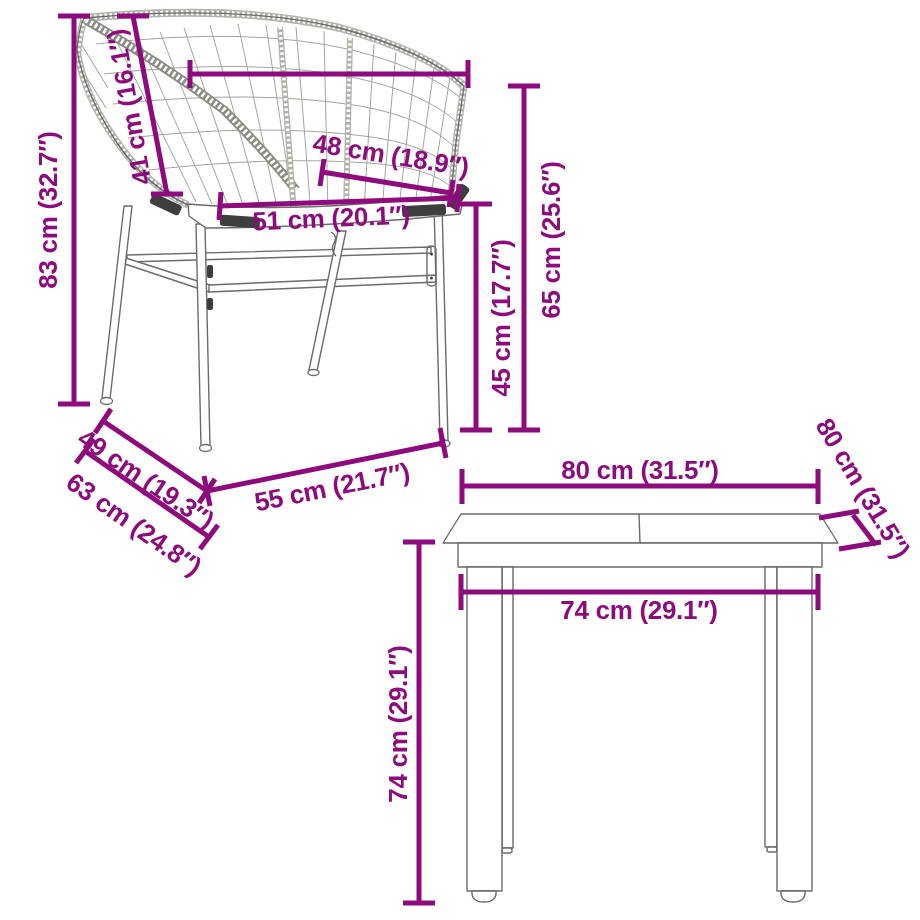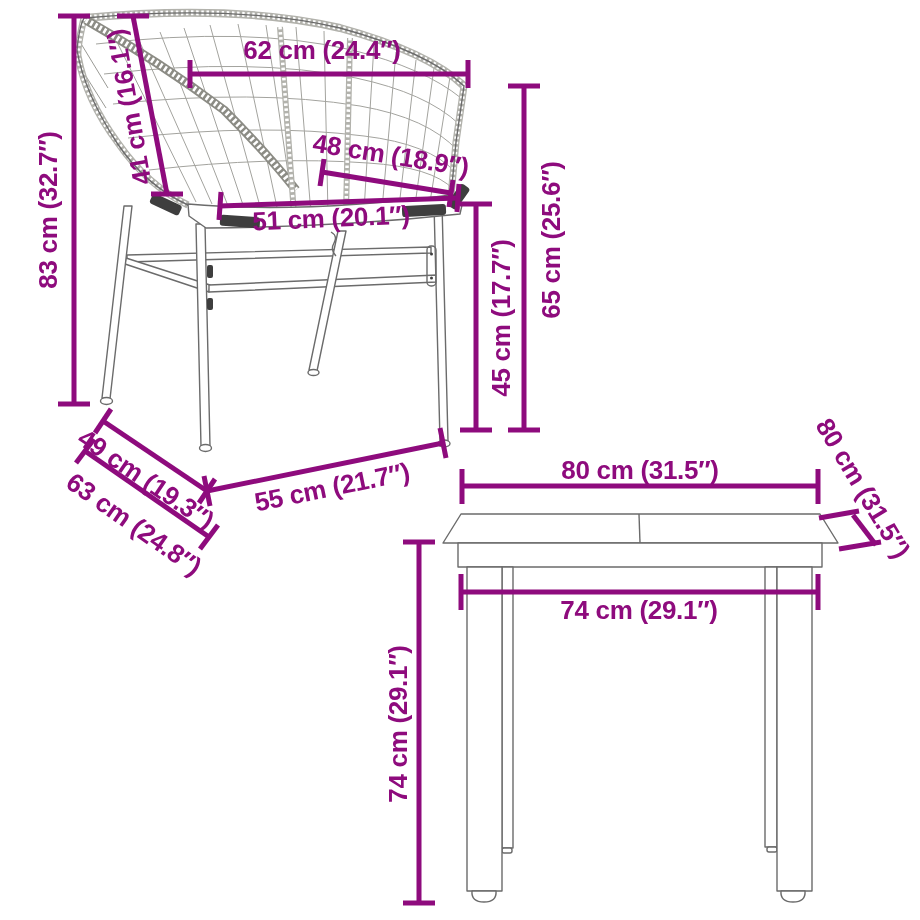--- a/index.html
+++ b/index.html
@@ -223,21 +223,20 @@
 
       <g>
         <line class="dim" x1="419" y1="542" x2="419" y2="903"></line>
         <line class="dim" x1="403" y1="542" x2="435" y2="542"></line>
         <line class="dim" x1="403" y1="903" x2="435" y2="903"></line>
       </g>
     </g>
   </svg>
 
   <div class="dim-label" style="left:48px;top:210px;--r:-90deg">83 cm (32.7″)</div>
-  <div class="dim-label" style="left:322px;top:50px;--r:0deg">62 cm (24.4″)</div>
   <div class="dim-label" style="left:129px;top:107px;--r:-100deg">41 cm (16.1″)</div>
   <div class="dim-label" style="left:391px;top:155px;--r:9deg">48 cm (18.9″)</div>
   <div class="dim-label" style="left:331px;top:218px;--r:-2.5deg">51 cm (20.1″)</div>
   <div class="dim-label" style="left:551px;top:240px;--r:-90deg">65 cm (25.6″)</div>
   <div class="dim-label" style="left:501px;top:318px;--r:-90deg">45 cm (17.7″)</div>
   <div class="dim-label" style="left:146px;top:479px;--r:34deg">49 cm (19.3″)</div>
   <div class="dim-label" style="left:134px;top:524px;--r:35deg">63 cm (24.8″)</div>
   <div class="dim-label" style="left:332px;top:487px;--r:-11.5deg">55 cm (21.7″)</div>
   <div class="dim-label" style="left:640px;top:470px;--r:0deg">80 cm (31.5″)</div>
   <div class="dim-label" style="left:863px;top:488px;--r:59deg">80 cm (31.5″)</div>

